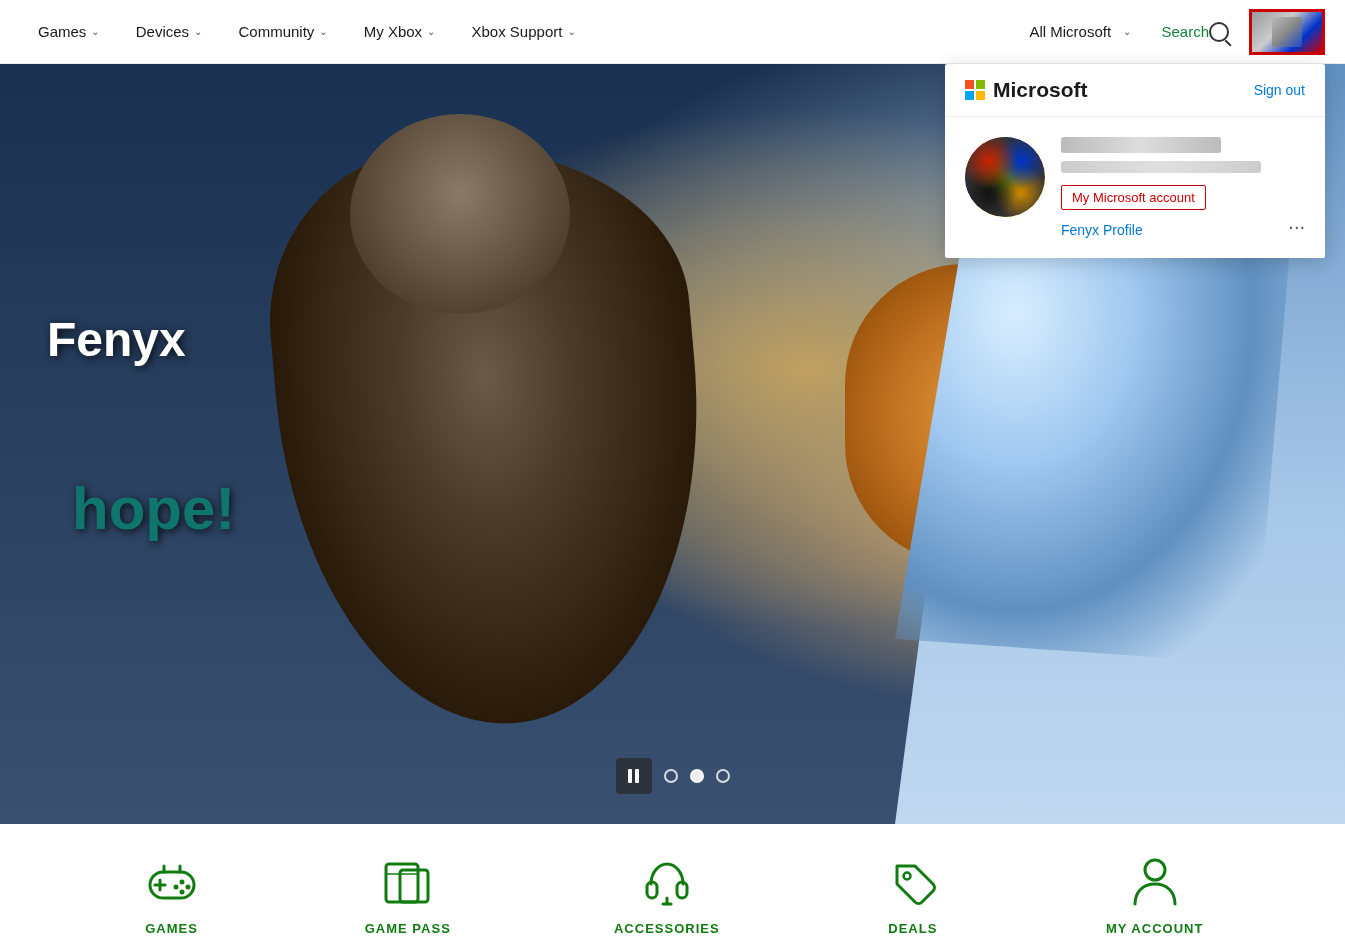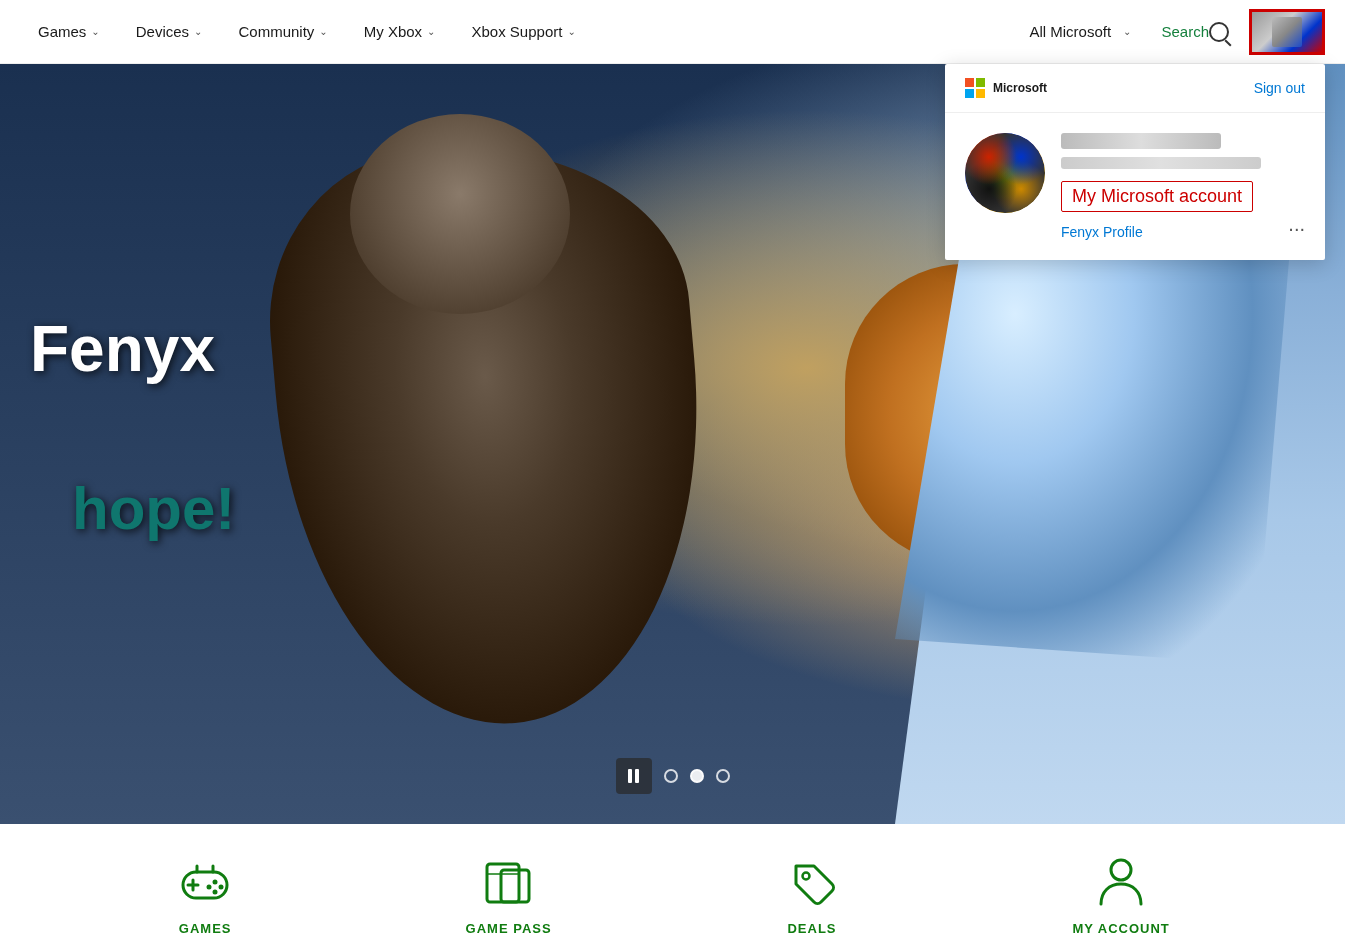--- a/index.html
+++ b/index.html
@@ -95,23 +95,23 @@
     .hero-color-layer {
       position: absolute; top: 0; left: 0; width: 100%; height: 100%;
       background:
         radial-gradient(ellipse at 60% 40%, #c0a060 0%, transparent 40%),
         radial-gradient(ellipse at 80% 60%, #e0b070 0%, transparent 30%),
         radial-gradient(ellipse at 90% 30%, #a8c8e8 0%, transparent 40%),
         linear-gradient(180deg, #1a3050 0%, #2a4060 50%, #3a5070 100%);
     }
     .hero-text {
       position: absolute;
-      left: 30px; top: 250px;
+      left: 47px; top: 250px;
       color: #fff;
-      font-size: 64px;
+      font-size: 48px;
       font-weight: 700;
       text-shadow: 2px 2px 8px rgba(0,0,0,0.8);
       line-height: 1.1;
     }
     .hero-text2 {
       position: absolute;
       left: 32px; top: 410px;
       color: #0f766e;
       font-size: 60px;
       font-weight: 700;
@@ -154,21 +154,21 @@
       z-index: 200;
       border-radius: 2px;
     }
     .dropdown-header {
       display: flex; align-items: center; justify-content: space-between;
       padding: 14px 20px;
       border-bottom: 1px solid #eee;
     }
     .microsoft-logo {
       display: flex; align-items: center; gap: 8px;
-      font-size: 12px; font-weight: 600; color: #1a1a1a;
+      font-size: 21px; font-weight: 600; color: #1a1a1a;
     }
     .ms-logo-grid {
       display: grid; grid-template-columns: 1fr 1fr; gap: 2px;
       width: 20px; height: 20px;
     }
     .ms-q1 { background: #f25022; }
     .ms-q2 { background: #7fba00; }
     .ms-q3 { background: #00a4ef; }
     .ms-q4 { background: #ffb900; }
     .sign-out-btn {
@@ -196,21 +196,21 @@
     }
     .user-email-blurred {
       height: 12px; width: 200px;
       background: linear-gradient(90deg, #ccc 0%, #e0e0e0 50%, #ccc 100%);
       border-radius: 3px; margin-bottom: 12px;
     }
     .my-ms-account-btn {
       display: inline-block;
       border: 1.5px solid #cc0000;
       color: #cc0000;
-      font-size: 18px;
+      font-size: 13px;
       padding: 4px 10px;
       border-radius: 2px;
       cursor: pointer;
       margin-bottom: 8px;
     }
     .xbox-profile-link {
       display: block;
       color: #0078d4; font-size: 14px; cursor: pointer;
       margin-top: 4px;
     }
@@ -389,20 +389,32 @@
     <div class="bottom-icon">
       <svg width="56" height="52" viewBox="0 0 56 52" fill="none" xmlns="http://www.w3.org/2000/svg">
         <rect x="6" y="8" width="32" height="38" rx="3" stroke="#107c10" stroke-width="3" fill="none"></rect>
         <rect x="20" y="14" width="28" height="32" rx="3" stroke="#107c10" stroke-width="3" fill="none"></rect>
         <line x1="6" y1="18" x2="38" y2="18" stroke="#107c10" stroke-width="1.5"></line>
       </svg>
     </div>
     <span class="bottom-label">GAME PASS</span>
   </div>
 
+  <div class="bottom-nav-item">
+    <div class="bottom-icon">
+      <svg width="52" height="52" viewBox="0 0 52 52" fill="none" xmlns="http://www.w3.org/2000/svg">
+        <path d="M10 28 C10 16 18 8 26 8 C34 8 42 16 42 28" stroke="#107c10" stroke-width="3" fill="none" stroke-linecap="round"></path>
+        <rect x="6" y="26" width="10" height="16" rx="5" stroke="#107c10" stroke-width="3" fill="none"></rect>
+        <rect x="36" y="26" width="10" height="16" rx="5" stroke="#107c10" stroke-width="3" fill="none"></rect>
+        <line x1="26" y1="42" x2="26" y2="48" stroke="#107c10" stroke-width="3" stroke-linecap="round"></line>
+        <line x1="22" y1="48" x2="30" y2="48" stroke="#107c10" stroke-width="3" stroke-linecap="round"></line>
+      </svg>
+    </div>
+    <span class="bottom-label">ACCESSORIES</span>
+  </div>
 
   <div class="bottom-nav-item">
     <div class="bottom-icon">
       <svg width="52" height="52" viewBox="0 0 52 52" fill="none" xmlns="http://www.w3.org/2000/svg">
         <path d="M10 10 L10 28 L28 46 C30 48 33 48 35 46 L46 35 C48 33 48 30 46 28 L28 10 Z" stroke="#107c10" stroke-width="3" fill="none" stroke-linejoin="round"></path>
         <circle cx="20" cy="20" r="3.5" stroke="#107c10" stroke-width="2.5" fill="none"></circle>
       </svg>
     </div>
     <span class="bottom-label">DEALS</span>
   </div>

